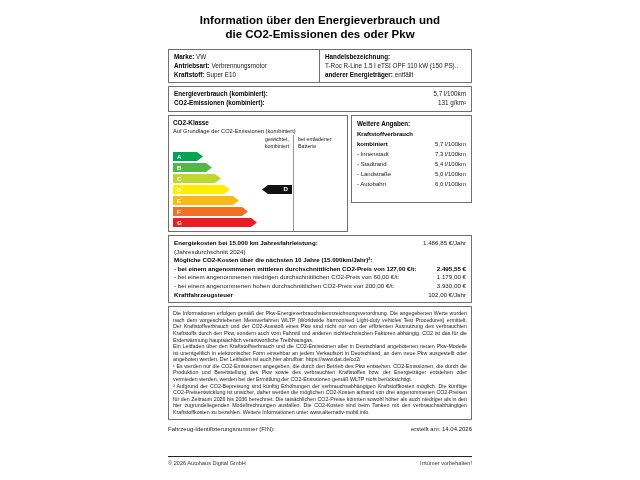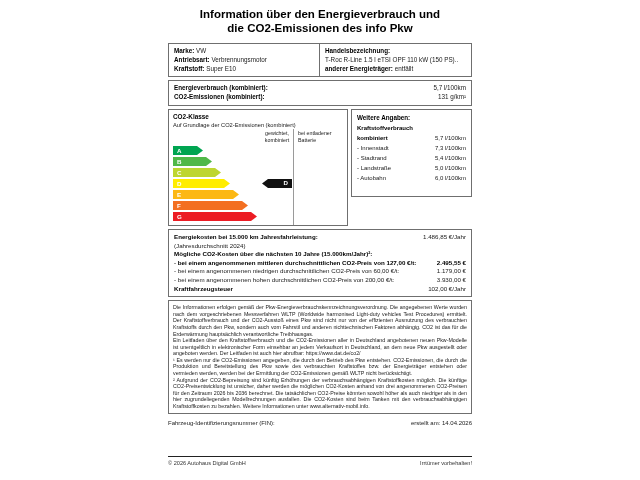--- a/index.html
+++ b/index.html
@@ -1,19 +1,19 @@
 <!DOCTYPE html>
 <html><head>
 <meta charset="utf-8">
 <style>
   * { margin:0; padding:0; box-sizing:border-box; }
   html,body { width:640px; height:480px; background:#fff; }
   body { font-family:"Liberation Sans", sans-serif; color:#1a1a1a; position:relative; overflow:hidden; }
   .sheet { position:absolute; left:168px; top:6px; width:304px; }
-  .title { font-size:11.5px; line-height:13.5px; font-weight:bold; color:#000; text-align:center; margin:2px 0 8px; }
+  .title { font-size:11.5px; line-height:13.5px; font-weight:bold; color:#000; text-align:center; margin:8px 0 8px; }
   .box { border:1px solid #6f6f6f; margin-bottom:3px; padding:3px 5px; font-size:6.3px; line-height:8.8px; background:#fff; }
   .b { font-weight:bold; color:#000; }
   
   .split { display:flex; padding:0; }
   .cell { padding:3px 5px; }
   .cell.left { width:150px; }
   .cell.right { flex:1; border-left:1px solid #6f6f6f; }
   
   .kv { display:flex; justify-content:space-between; align-items:baseline; }
   .kv .val { text-align:right; white-space:nowrap; }
@@ -52,21 +52,21 @@
   .footer { position:absolute; left:168px; width:304px; top:456px; border-top:1px solid #222;
             padding-top:3px; display:flex; justify-content:space-between; font-size:5.6px; color:#333; }
 </style>
 </head>
 <body>
 
 <div class="sheet">
 
   <div class="title">
     <div>Information über den Energieverbrauch und</div>
-    <div>die CO2-Emissionen des info Pkw</div>
+    <div>die CO2-Emissionen des oder Pkw</div>
   </div>
 
   <div class="box split">
     <div class="cell left">
       <div><span class="b">Marke:</span> <span>VW</span></div>
       <div><span class="b">Antriebsart:</span> <span>Verbrennungsmotor</span></div>
       <div><span class="b">Kraftstoff:</span> <span>Super E10</span></div>
     </div>
     <div class="cell right">
       <div class="b">Handelsbezeichnung:</div>

